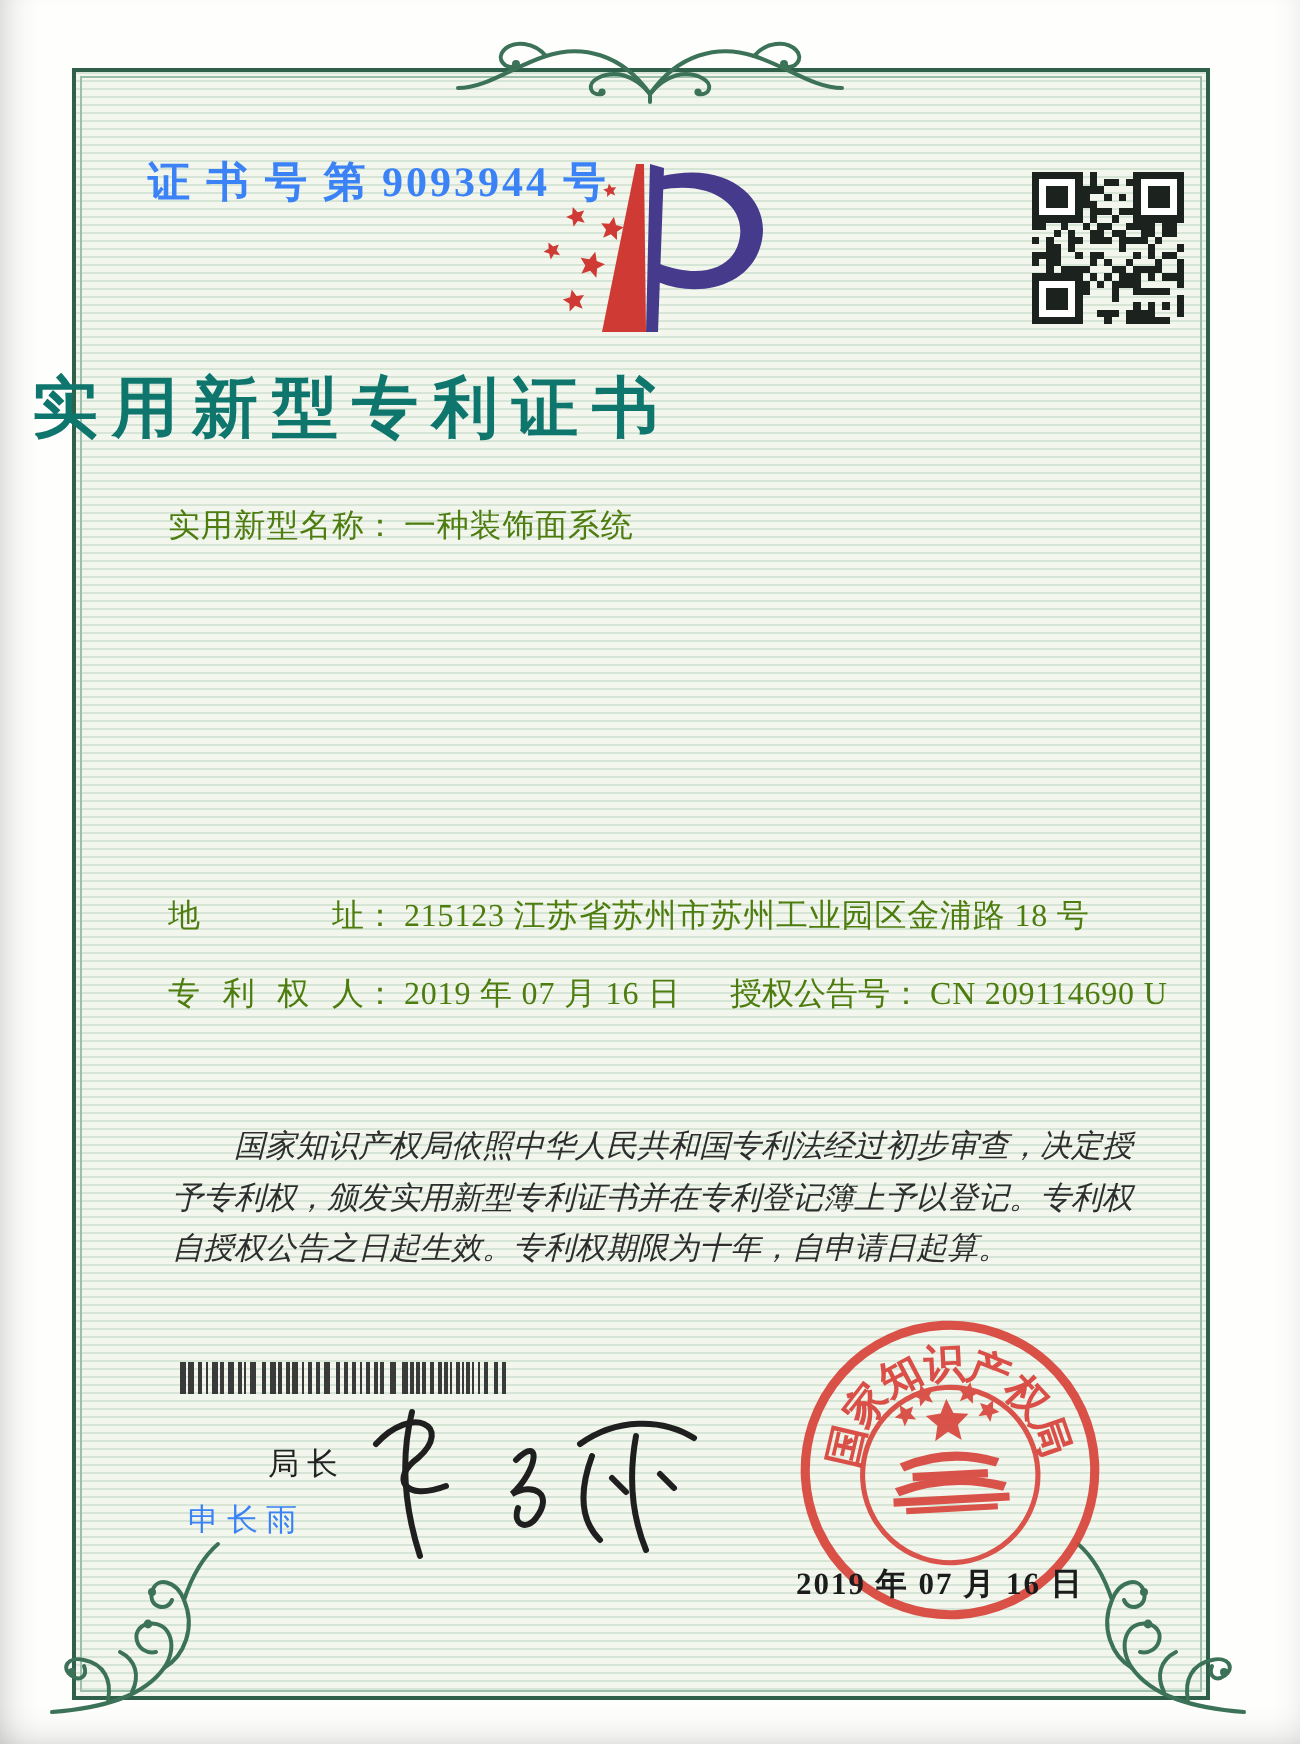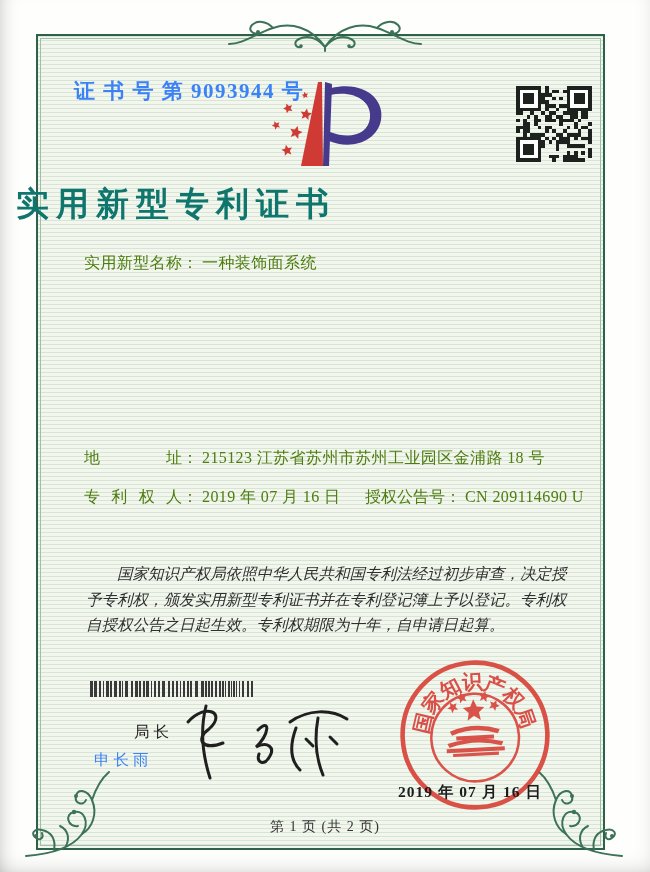--- a/index.html
+++ b/index.html
@@ -389,15 +389,14 @@
       <path d="M53,73 Q77.5,64 102,73 L100,77 Q77.5,69 55,77 Z"></path>
       <rect x="59" y="78" width="37" height="4"></rect>
       <path d="M50,85 Q77.5,77 105,85 L103,89 Q77.5,81 52,89 Z"></path>
       <rect x="49" y="90" width="57" height="4"></rect>
       <rect x="55" y="95" width="45" height="3"></rect>
     </g>
   </svg>
 
   <div class="abs seal-date">2019 年 07 月 16 日</div>
 
-  <div class="abs footer">第 1 页 (共 2 页)</div>
 
 </div>
 
 </body></html>

